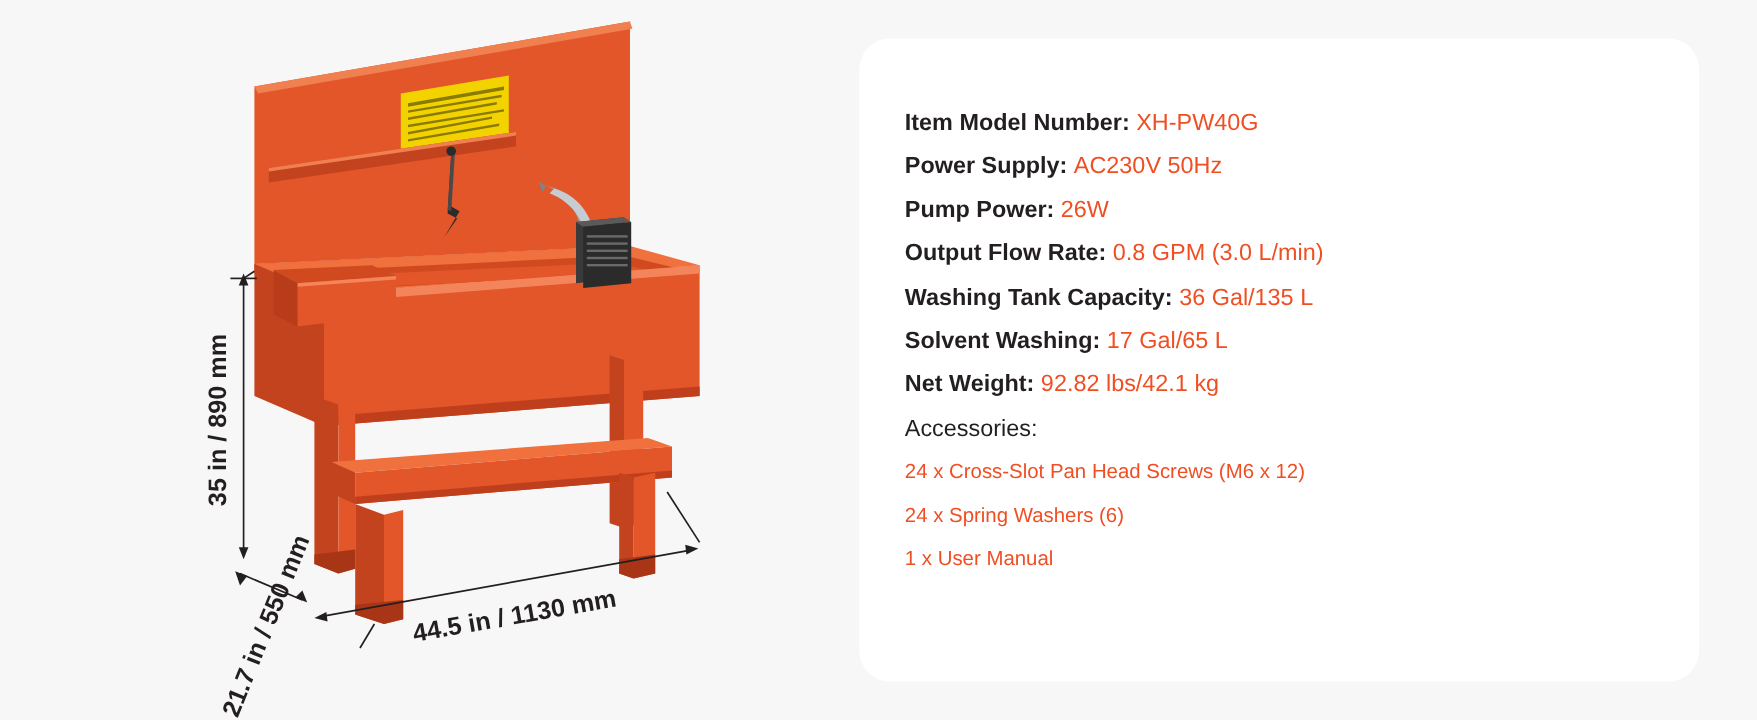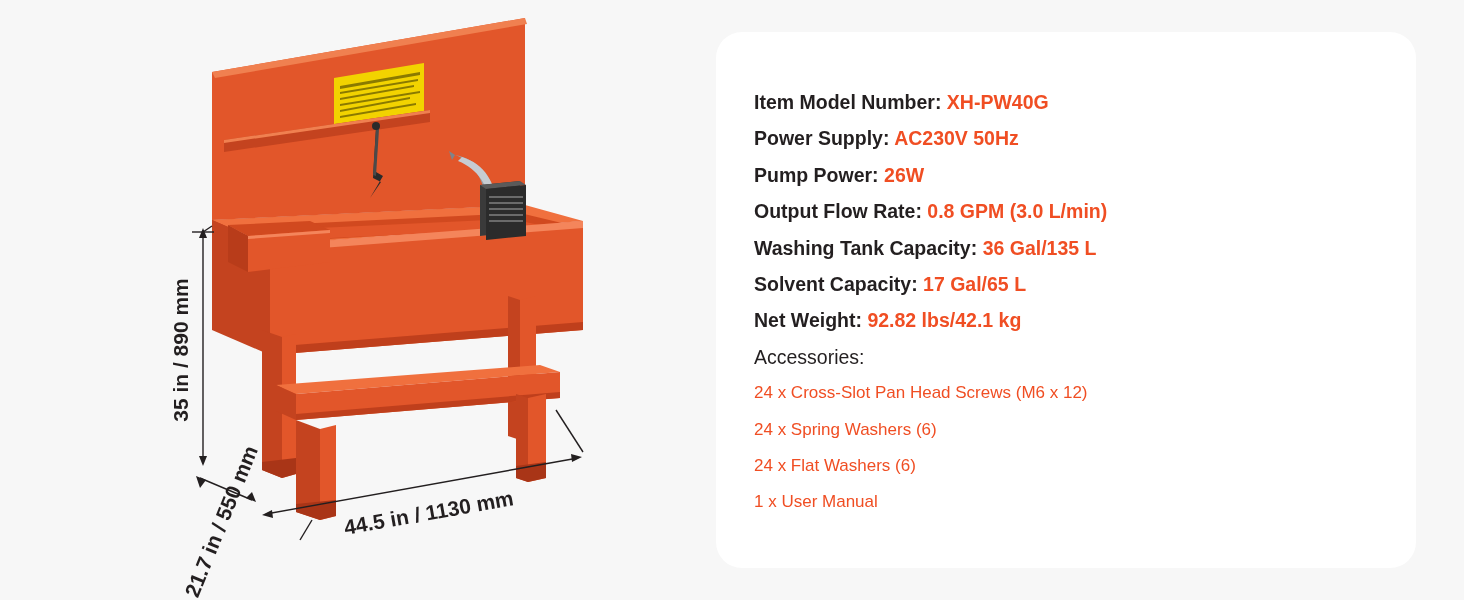--- a/index.html
+++ b/index.html
@@ -53,21 +53,21 @@
     line-height: 36.4px;
     color: #1d1d1f;
     font-weight: 700;
     white-space: nowrap;
   }
   .spec-label {
     font-weight: 700;
     color: #231f20;
   }
   .spec-value {
-    font-weight: 700;
+    font-weight: 400;
     color: #f04e23;
   }
   .acc-row .spec-label {
     font-weight: 400;
     margin-top: 19px;
   }
   .acc-item {
     font-size: 17px;
     line-height: 36.4px;
     font-weight: 400;
@@ -231,34 +231,33 @@
         <span class="spec-label">Output Flow Rate:</span>
         <span class="spec-value">0.8 GPM (3.0 L/min)</span>
       </li>
 
       <li class="spec-row">
         <span class="spec-label">Washing Tank Capacity:</span>
         <span class="spec-value">36 Gal/135 L</span>
       </li>
 
       <li class="spec-row">
-        <span class="spec-label">Solvent Capacity:</span>
+        <span class="spec-label">Solvent Washing:</span>
         <span class="spec-value">17 Gal/65 L</span>
       </li>
 
       <li class="spec-row">
         <span class="spec-label">Net Weight:</span>
         <span class="spec-value">92.82 lbs/42.1 kg</span>
       </li>
 
 
       <li class="spec-row acc-row">
         <span class="spec-label">Accessories:</span>
       </li>
 
       <li class="acc-item">24 x Cross-Slot Pan Head Screws (M6 x 12)</li>
       <li class="acc-item">24 x Spring Washers (6)</li>
-      <li class="acc-item">24 x Flat Washers (6)</li>
       <li class="acc-item">1 x User Manual</li>
     </ul>
   </div>
 
 </div>
 
 </body></html>

